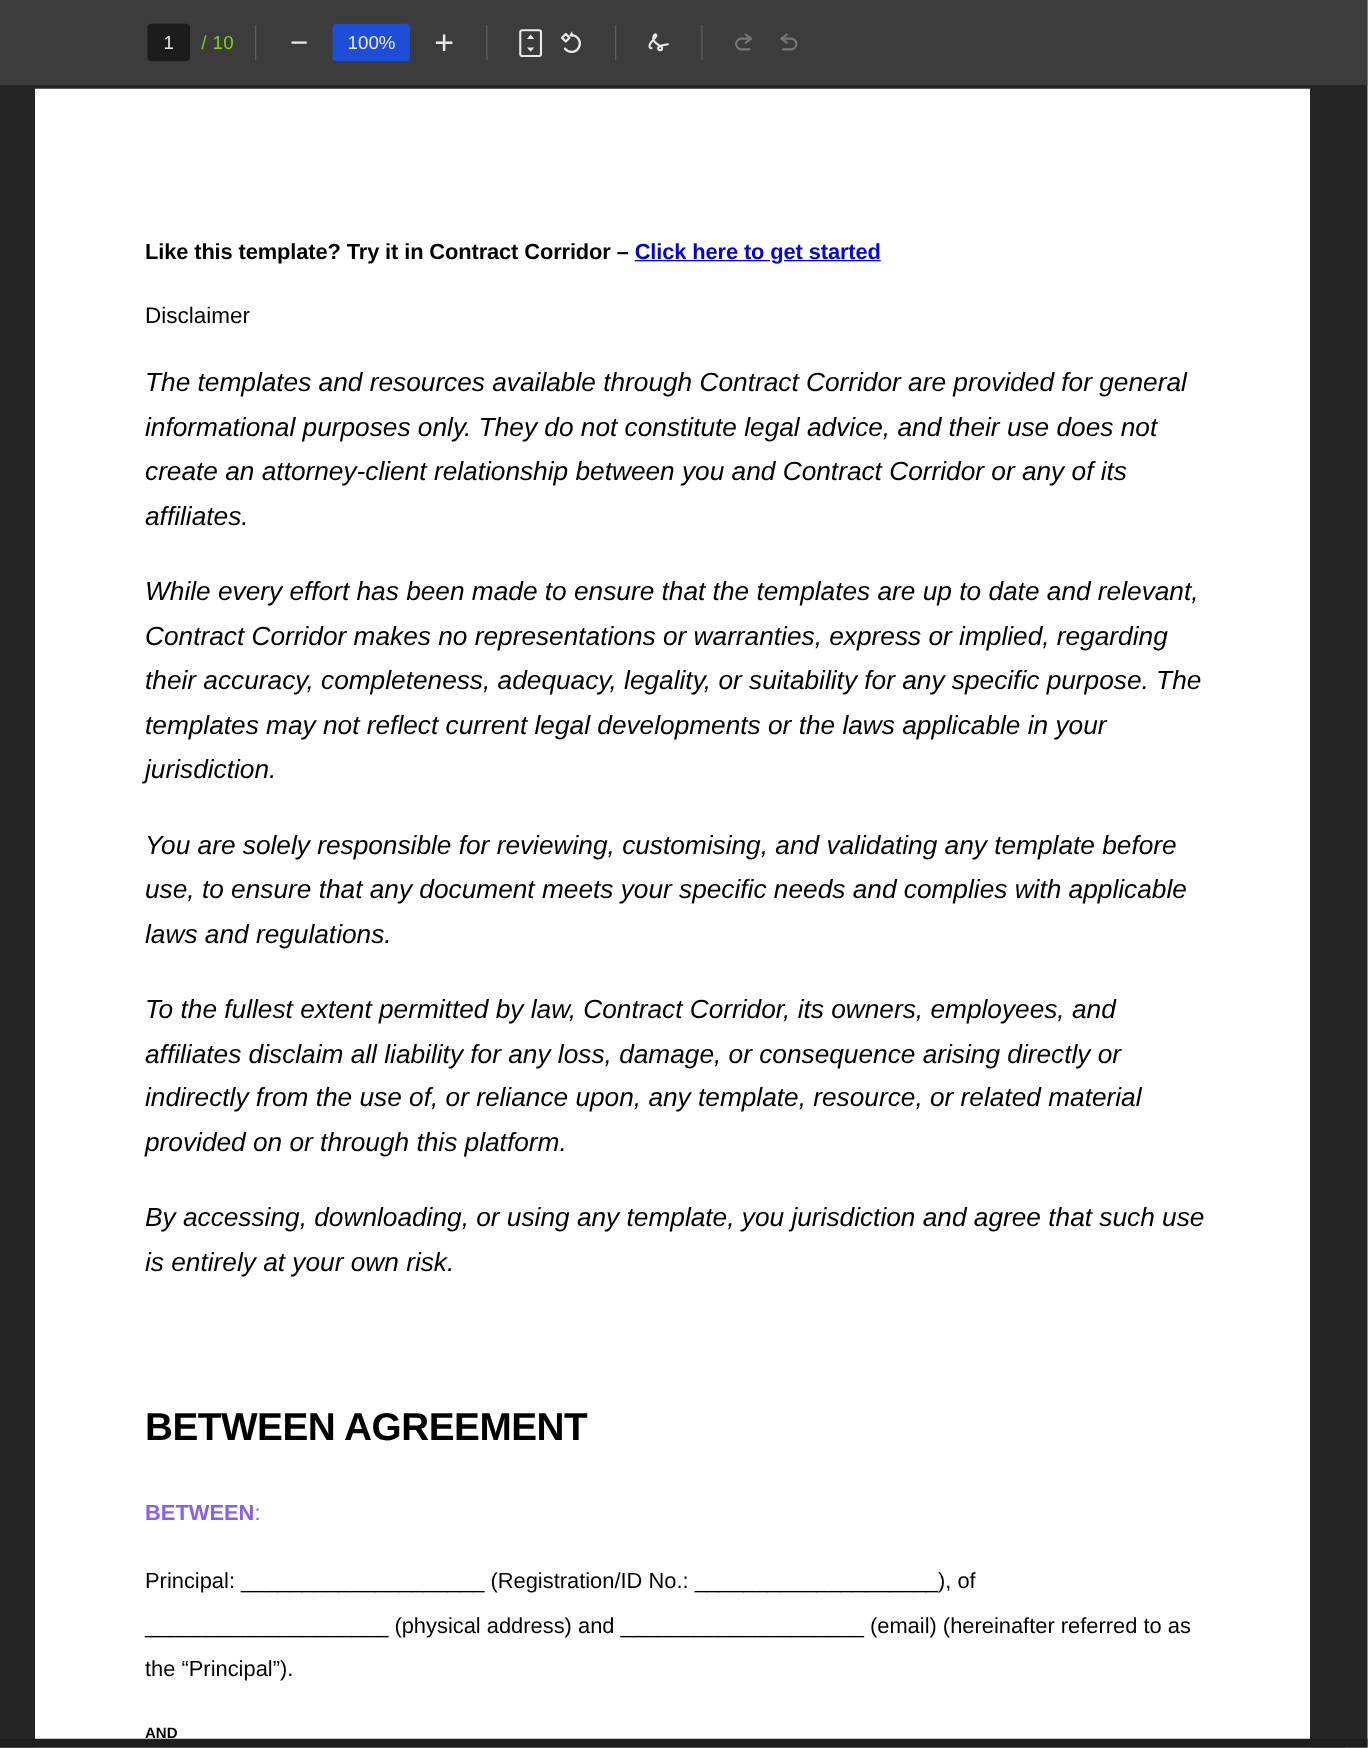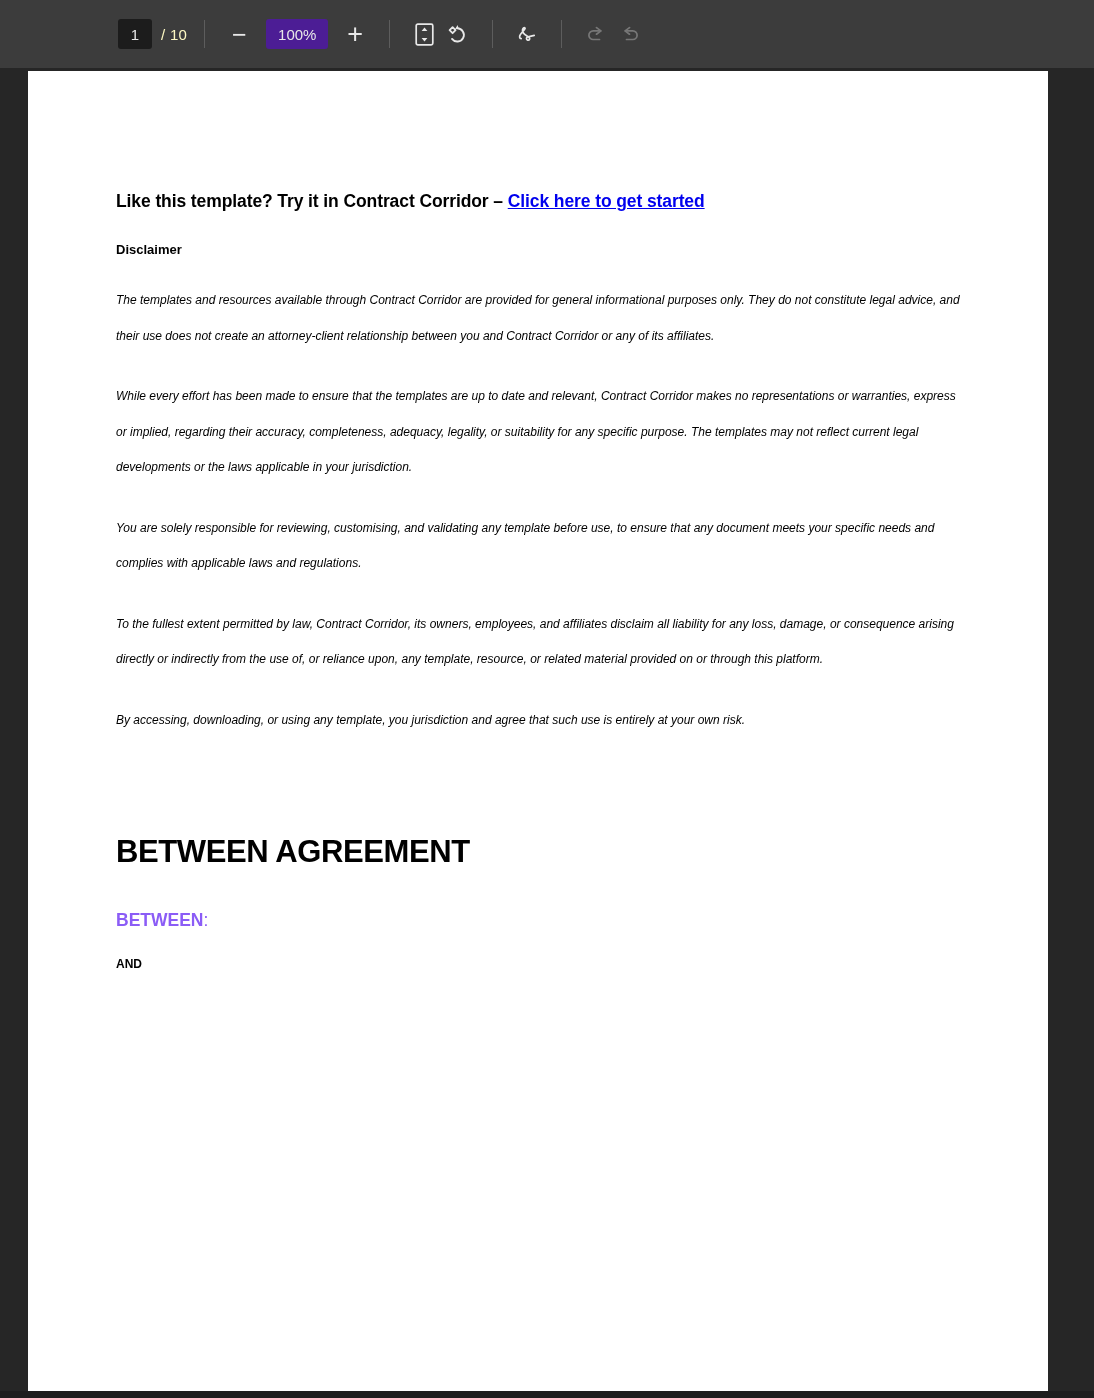--- a/index.html
+++ b/index.html
@@ -35,21 +35,21 @@
     border: none;
     border-radius: 3px;
     text-align: center;
     font-size: 15px;
     font-family: "Liberation Sans", sans-serif;
     outline: none;
     padding: 0;
   }
 
   .page-total {
-    color: #fef9c3;
+    color: #84cc16;
     font-size: 15px;
     margin-left: 9px;
     letter-spacing: .3px;
     white-space: nowrap;
   }
 
   .tb-sep {
     width: 1px;
     height: 28px;
     background: #5d5d5d;
@@ -69,21 +69,21 @@
     color: #e8e8e8;
     flex: 0 0 auto;
   }
 
   .tb-btn.minus { font-size: 25px; line-height: 1; font-weight: 300; }
   .tb-btn.plus  { font-size: 27px; line-height: 1; font-weight: 300; }
 
   .zoom-box {
     width: 62px;
     height: 30px;
-    background: #4c1d95;
+    background: #1d4ed8;
     color: #e8e8e8;
     border: none;
     border-radius: 3px;
     text-align: center;
     font-size: 15px;
     font-family: "Liberation Sans", sans-serif;
     outline: none;
     margin: 0 10px;
     padding: 0;
     flex: 0 0 auto;
@@ -121,28 +121,28 @@
     letter-spacing: -0.1px;
   }
 
   .doc-heading a {
     color: #0000ee;
     text-decoration: underline;
     font-weight: bold;
   }
 
   .doc-subheading {
-    font-size: 13px;
-    font-weight: bold;
+    font-size: 18px;
+    font-weight: normal;
     color: #000;
     margin-bottom: 26px;
   }
 
   .doc-para {
-    font-size: 12px;
+    font-size: 21px;
     font-style: italic;
     color: #000;
     line-height: 35.5px;
     margin-bottom: 25px;
   }
 
   .doc-title {
     font-size: 31px;
     font-weight: bold;
     color: #000;
@@ -268,19 +268,20 @@
     <p class="doc-para">You are solely responsible for reviewing, customising, and validating any template before use, to ensure that any document meets your specific needs and complies with applicable laws and regulations.</p>
     <p class="doc-para">To the fullest extent permitted by law, Contract Corridor, its owners, employees, and affiliates disclaim all liability for any loss, damage, or consequence arising directly or indirectly from the use of, or reliance upon, any template, resource, or related material provided on or through this platform.</p>
     <p class="doc-para">By accessing, downloading, or using any template, you jurisdiction and agree that such use is entirely at your own risk.</p>
 
     <h1 class="doc-title">BETWEEN AGREEMENT</h1>
 
     <div class="doc-between">
       <b>BETWEEN</b><span>:</span>
     </div>
 
+    <p class="doc-body">Principal: ____________________ (Registration/ID No.: ____________________), of ____________________ (physical address) and ____________________ (email) (hereinafter referred to as the “Principal”).</p>
 
     <div class="doc-and">AND</div>
 
   </div>
 </div>
 
 <div id="bottom-strip"></div>
 
 </body></html>

